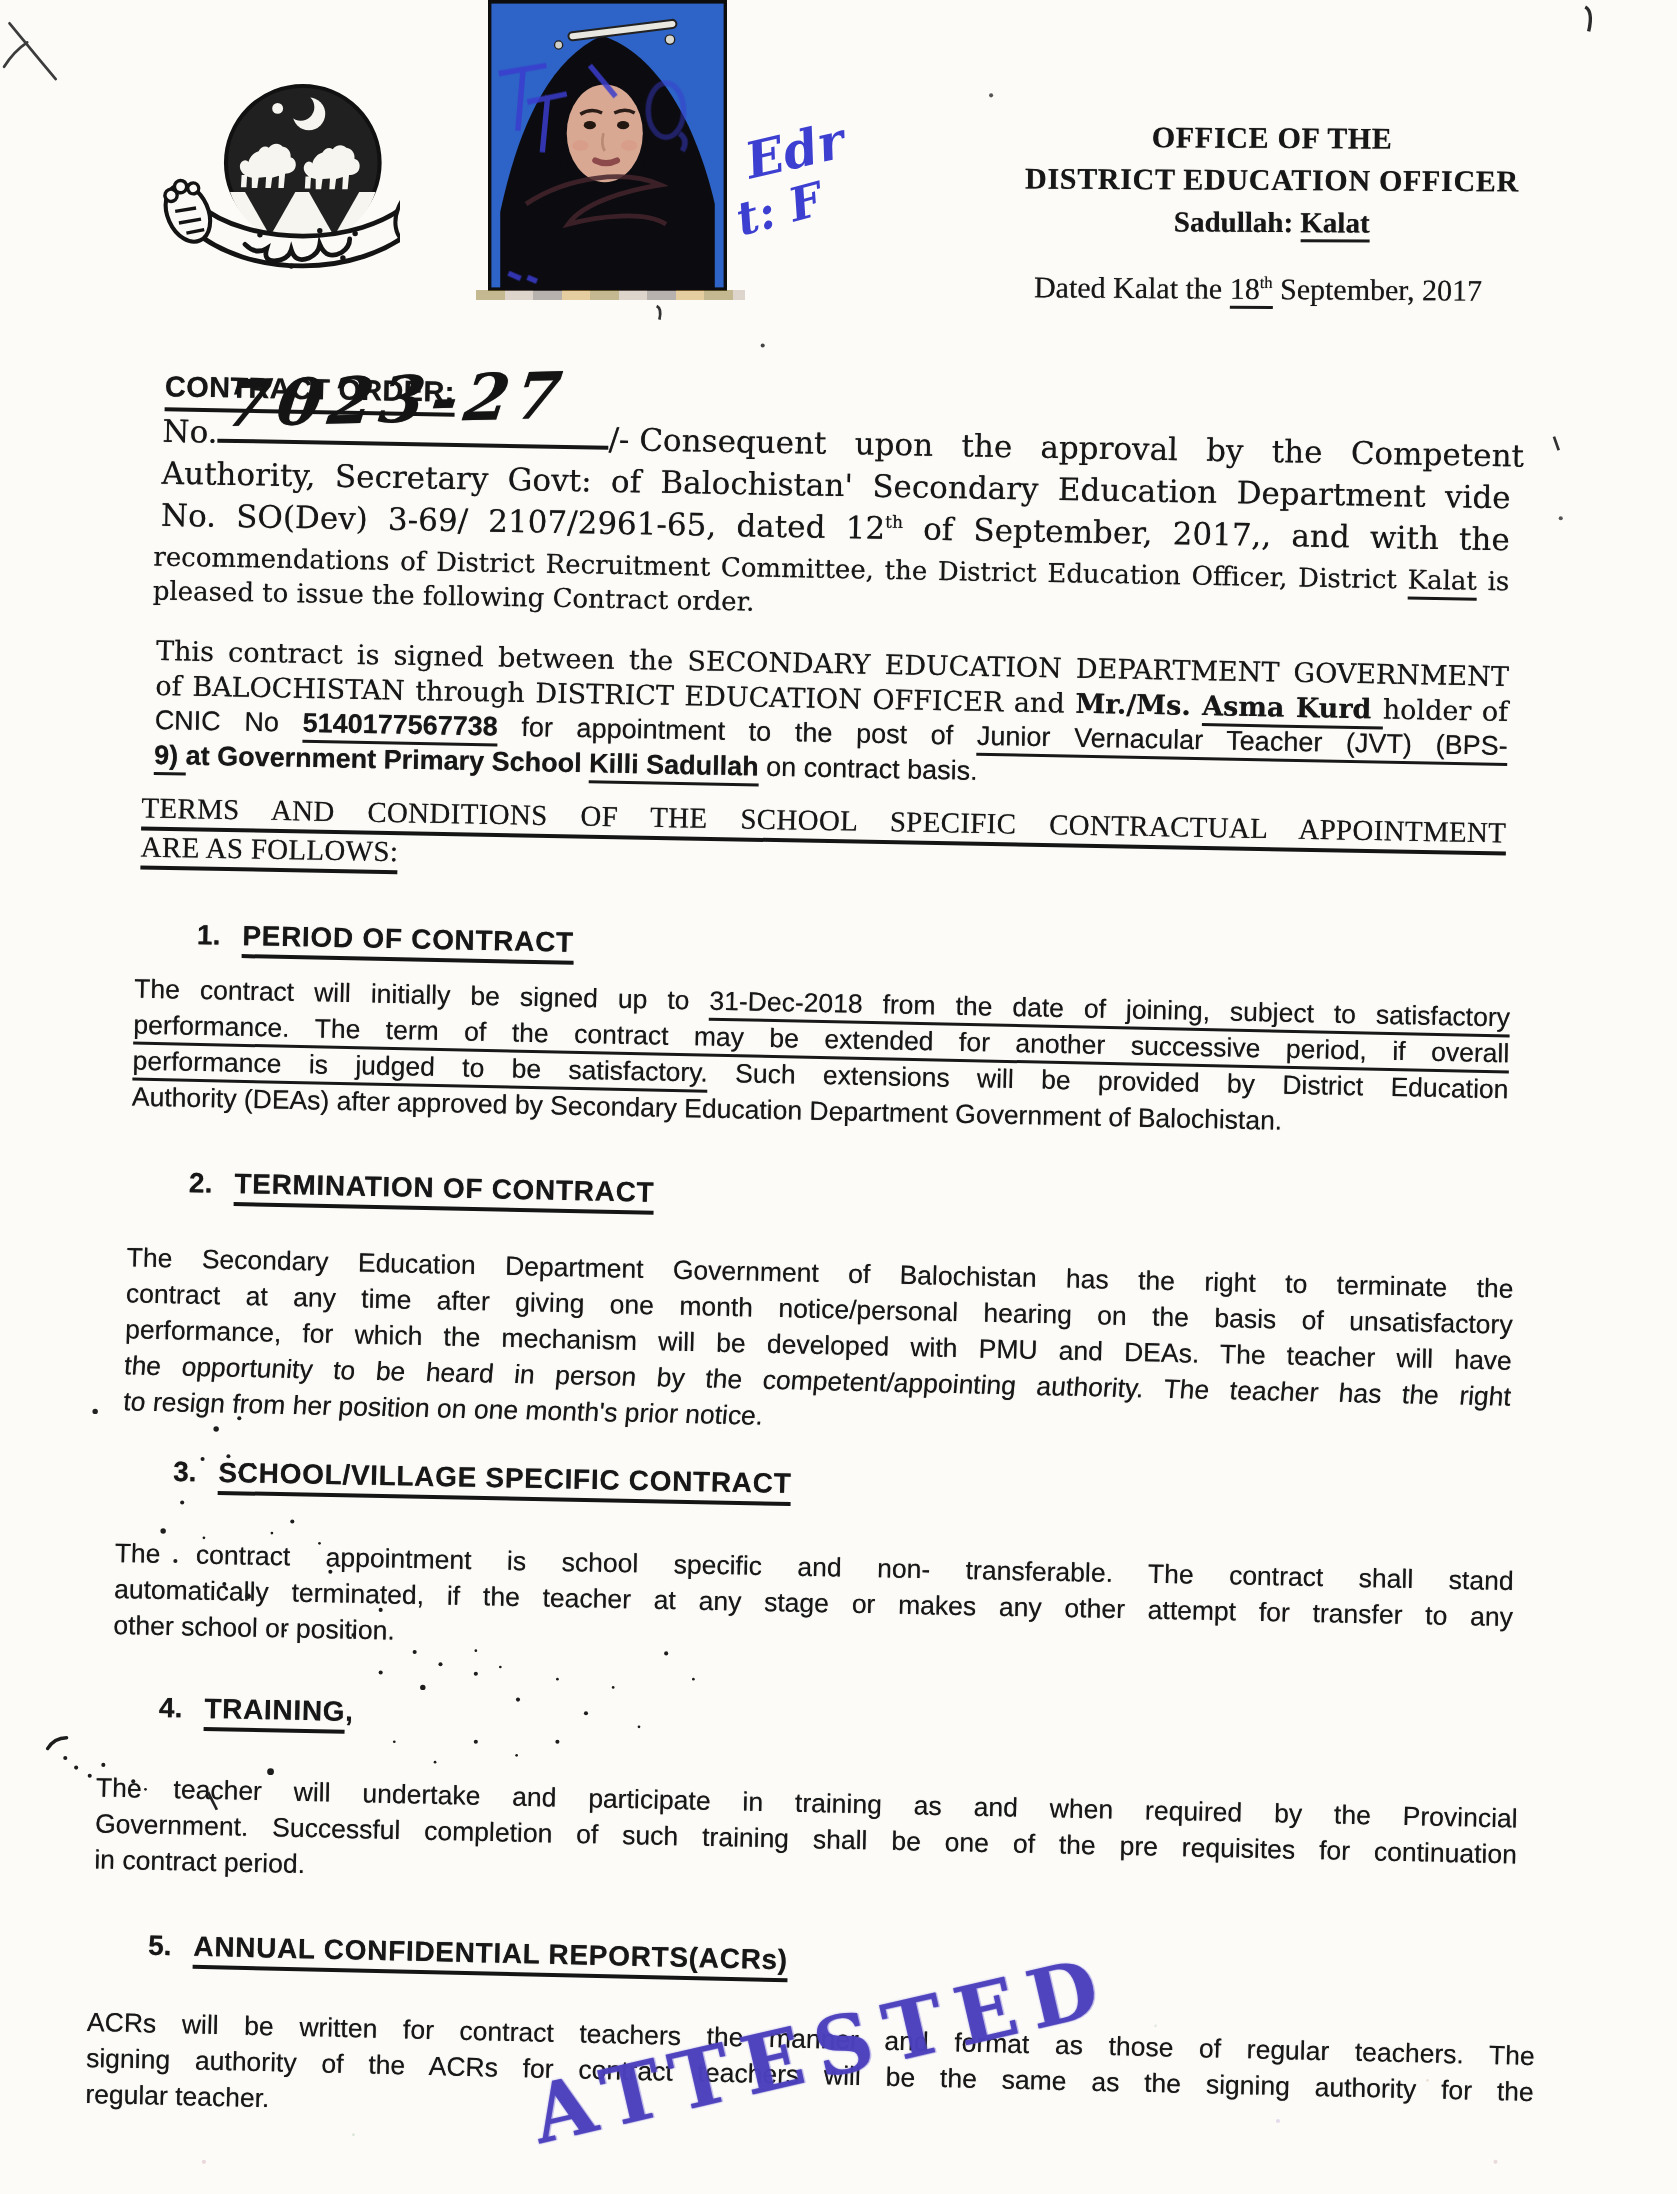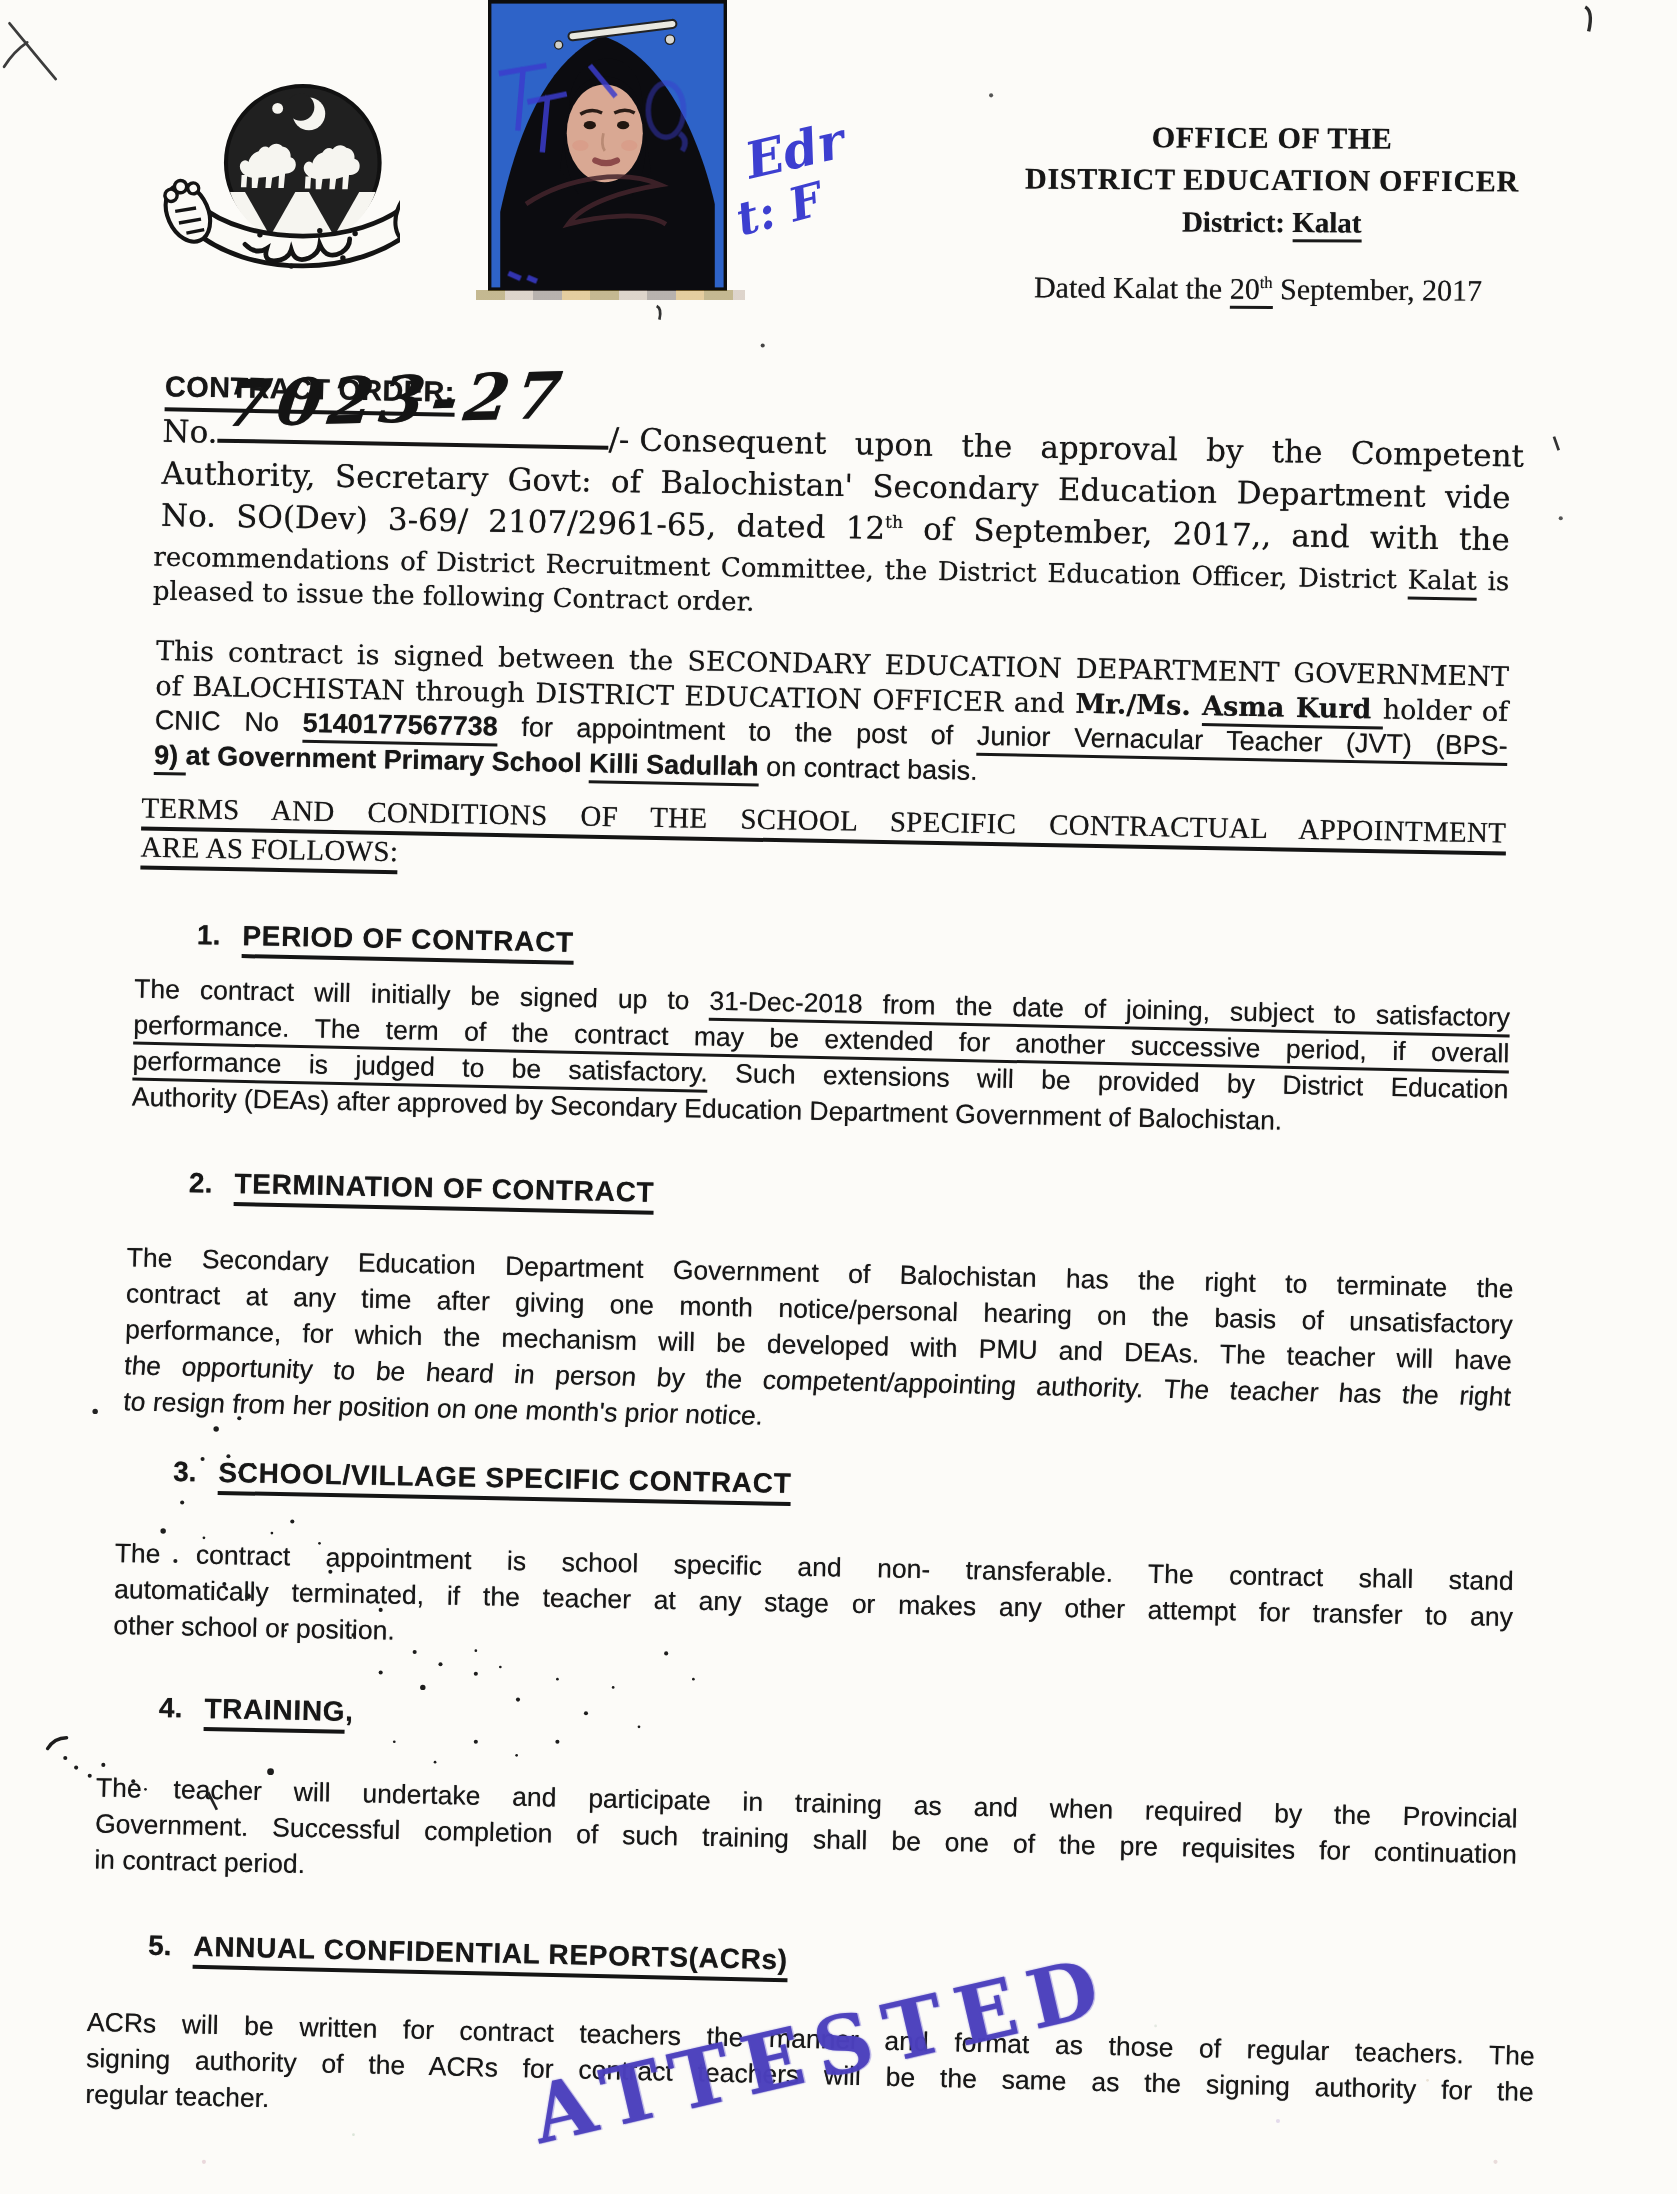--- a/index.html
+++ b/index.html
@@ -141,24 +141,24 @@
 
   <div class="abs" style="left:476px;top:290px;width:269px;height:10.2px;filter:blur(0.7px);
               background:repeating-linear-gradient(90deg,rgba(150,130,60,.55) 0 28.6px,rgba(185,165,150,.45) 28.6px 57px,rgba(115,105,100,.5) 57px 86px,rgba(205,160,70,.5) 86px 114px);"></div>
 
   <div class="abs bluepen" style="left:745px;top:121px;font-size:50px;transform:rotate(-13deg);">Edr</div>
   <div class="abs bluepen" style="left:736px;top:182px;font-size:46px;transform:rotate(-15deg);">t: F</div>
 
   <div class="abs hdr serif ink" style="left:966px;top:117px;">
     <div class="l1">OFFICE OF THE</div>
     <div class="l2">DISTRICT EDUCATION OFFICER</div>
-    <div class="l3"><span>District: </span><span class="uthin">Kalat</span></div>
+    <div class="l3"><span>Sadullah: </span><span class="uthin">Kalat</span></div>
   </div>
   <div class="abs dated serif ink" style="left:1034px;top:272px;">
-    <span>Dated Kalat the </span><span class="uthin"><span>20</span><sup>th</sup></span><span> September, 2017</span>
+    <span>Dated Kalat the </span><span class="uthin"><span>18</span><sup>th</sup></span><span> September, 2017</span>
   </div>
 
   <div class="abs co-head sans ink" style="left:165px;top:373px;"><span>CONTRACT ORDER:</span></div>
 
   <div class="abs p1 dserif ink" style="left:161px;top:422px;">
     <div class="big p1l1">
       <span>No.</span><span class="blank"></span><span>/-</span>
       <span class="wsp">Consequent upon the approval by the Competent</span>
       <span class="hand">7023-27</span>
     </div>

